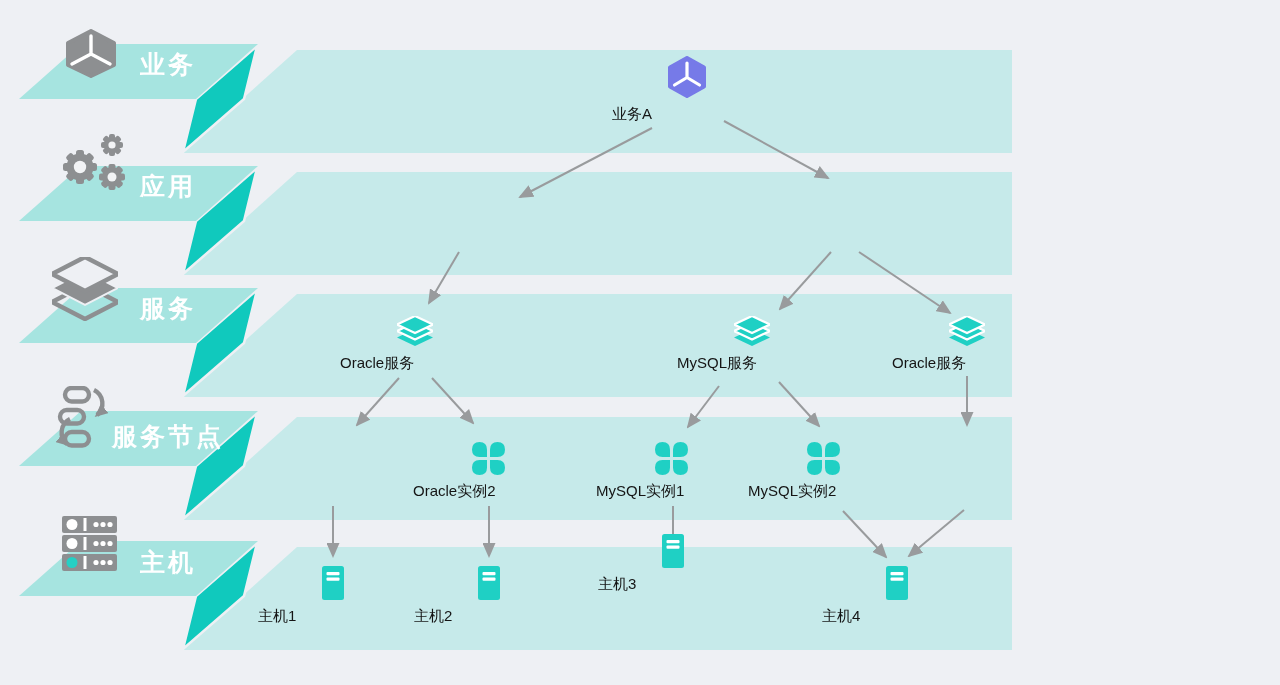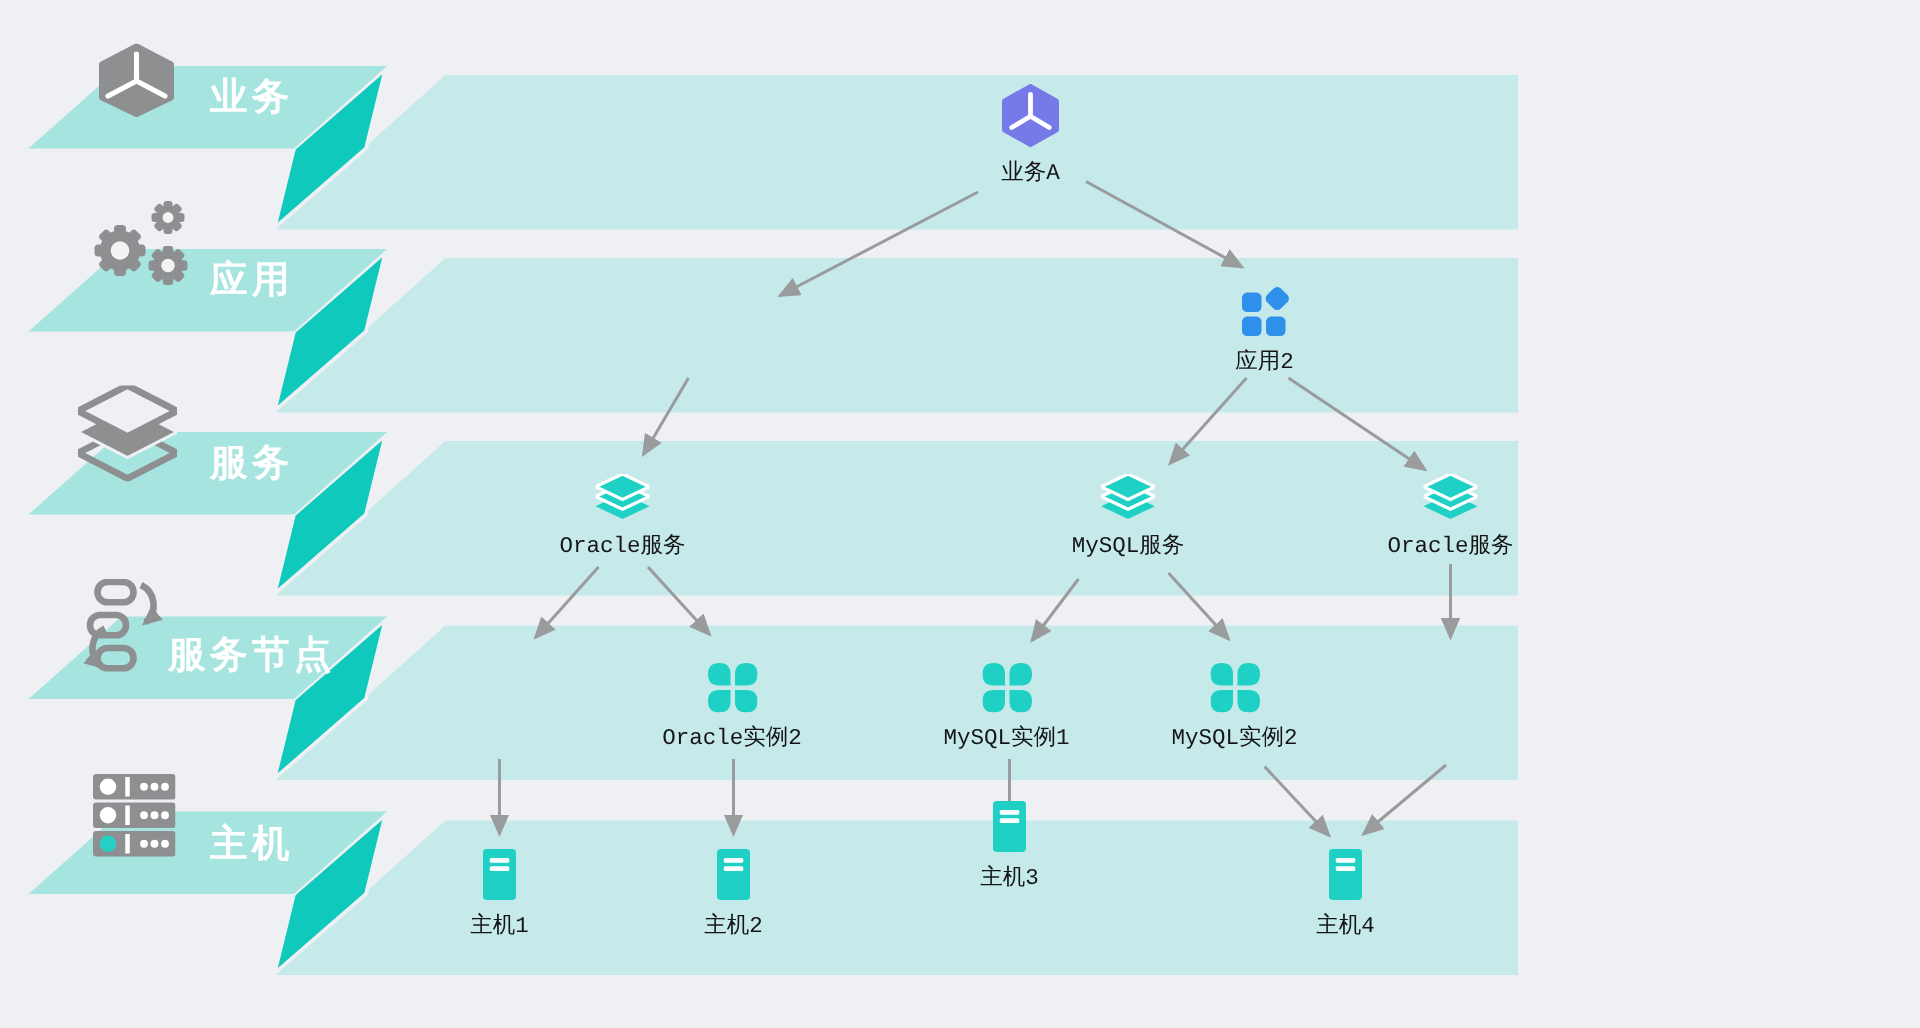--- a/index.html
+++ b/index.html
@@ -1,22 +1,22 @@
 <!DOCTYPE html>
 <html><head>
 <meta charset="utf-8">
 <style>
   html,body{margin:0;padding:0;background:#eef0f4;}
   .stage{position:relative;width:1012px;height:685px;background:#eef0f4;overflow:hidden;
-         font-family:Liberation Mono, monospace;}
+         font-family:Liberation Sans, sans-serif;}
   .stage svg.canvas{position:absolute;left:0;top:0;}
   .layer-label-text{position:absolute;color:#ffffff;font-size:25px;font-weight:700;
          letter-spacing:3px;transform:translateY(-50%);white-space:nowrap;z-index:4;}
   .layer-icon{position:absolute;z-index:4;}
-  .node{position:absolute;width:150px;margin-left:-75px;text-align:center;z-index:5;cursor:pointer;}
+  .node{position:absolute;width:150px;margin-left:-75px;text-align:left;z-index:5;cursor:pointer;}
   .node svg{display:block;margin:0 auto;}
   .nlabel{margin-top:7px;font-size:15px;font-weight:500;color:#151515;white-space:nowrap;}
 </style>
 </head>
 <body>
 
 <div class="stage">
 
   <svg class="canvas" width="1280" height="685" style="z-index:1">
     <g id="bands">
@@ -158,31 +158,20 @@
 
   <div class="node" style="left:687px;top:56px">
     <svg width="42" height="42" viewBox="0 0 42 42">
       <polygon points="21,2 38,11.5 38,30.5 21,40 4,30.5 4,11.5" fill="#767ae8" stroke="#767ae8" stroke-width="4" stroke-linejoin="round"></polygon>
       <path d="M21,7 L21,21.5 M21,21.5 L8.5,29 M21,21.5 L33.5,29" stroke="#ffffff" stroke-width="3.2" fill="none" stroke-linecap="round"></path>
     </svg>
     <div class="nlabel">业务A</div>
   </div>
 
 
-  <div class="node" style="left:843px;top:191px">
-    <svg width="33" height="33" viewBox="0 0 33 33">
-      <g fill="#2e90ea">
-        <rect x="1" y="4" width="13" height="13" rx="3.5"></rect>
-        <rect x="18" y="1.5" width="13" height="13" rx="3.5" transform="rotate(45 24.5 8)"></rect>
-        <rect x="1" y="20" width="13" height="13" rx="3.5"></rect>
-        <rect x="17" y="20" width="13" height="13" rx="3.5"></rect>
-      </g>
-    </svg>
-    <div class="nlabel">应用2</div>
-  </div>
 
   <div class="node" style="left:752px;top:316px">
     <svg width="36" height="31" viewBox="0 0 36 31">
       <path d="M18,0 L36,8.5 L18,17 L0,8.5 Z" transform="translate(0,13)" fill="#1fd0c4"></path>
       <path d="M18,0 L36,8.5 L18,17 L0,8.5 Z" transform="translate(0,6.5)" fill="#1fd0c4" stroke="#ffffff" stroke-width="2.2"></path>
       <path d="M18,0 L36,8.5 L18,17 L0,8.5 Z" fill="#1fd0c4" stroke="#ffffff" stroke-width="2.2"></path>
     </svg>
     <div class="nlabel">MySQL服务</div>
   </div>
 

